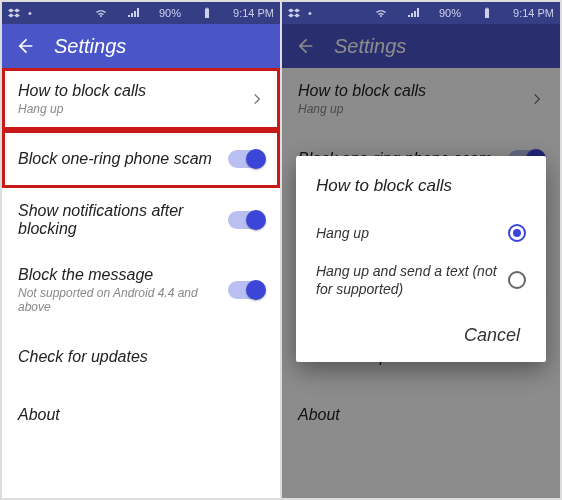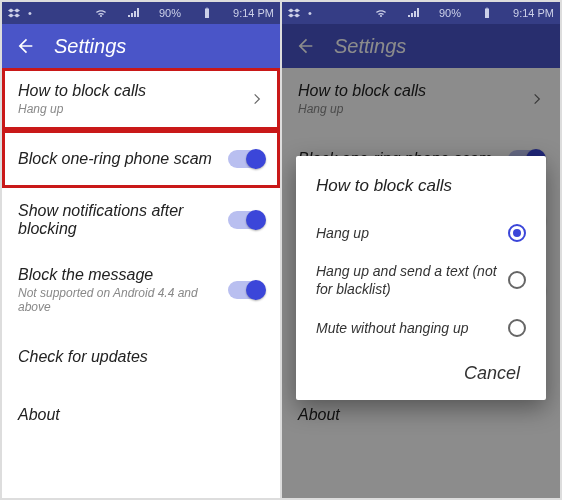--- a/index.html
+++ b/index.html
@@ -305,25 +305,21 @@
     <div class="scrim"></div>
 
     <div class="dialog">
       <div class="dtitle">How to block calls</div>
 
       <div class="dopt">
         <span class="olabel">Hang up</span>
         <span class="radio checked"></span>
       </div>
       <div class="dopt">
-        <span class="olabel">Hang up and send a text (not for blacklist)</span>
-        <span class="radio"></span>
-      </div>
-      <div class="dopt">
-        <span class="olabel">Mute without hanging up</span>
+        <span class="olabel">Hang up and send a text (not for supported)</span>
         <span class="radio"></span>
       </div>
 
       <div class="actions">
         <span class="cancel">Cancel</span>
       </div>
     </div>
   </div>
 
 </div>

